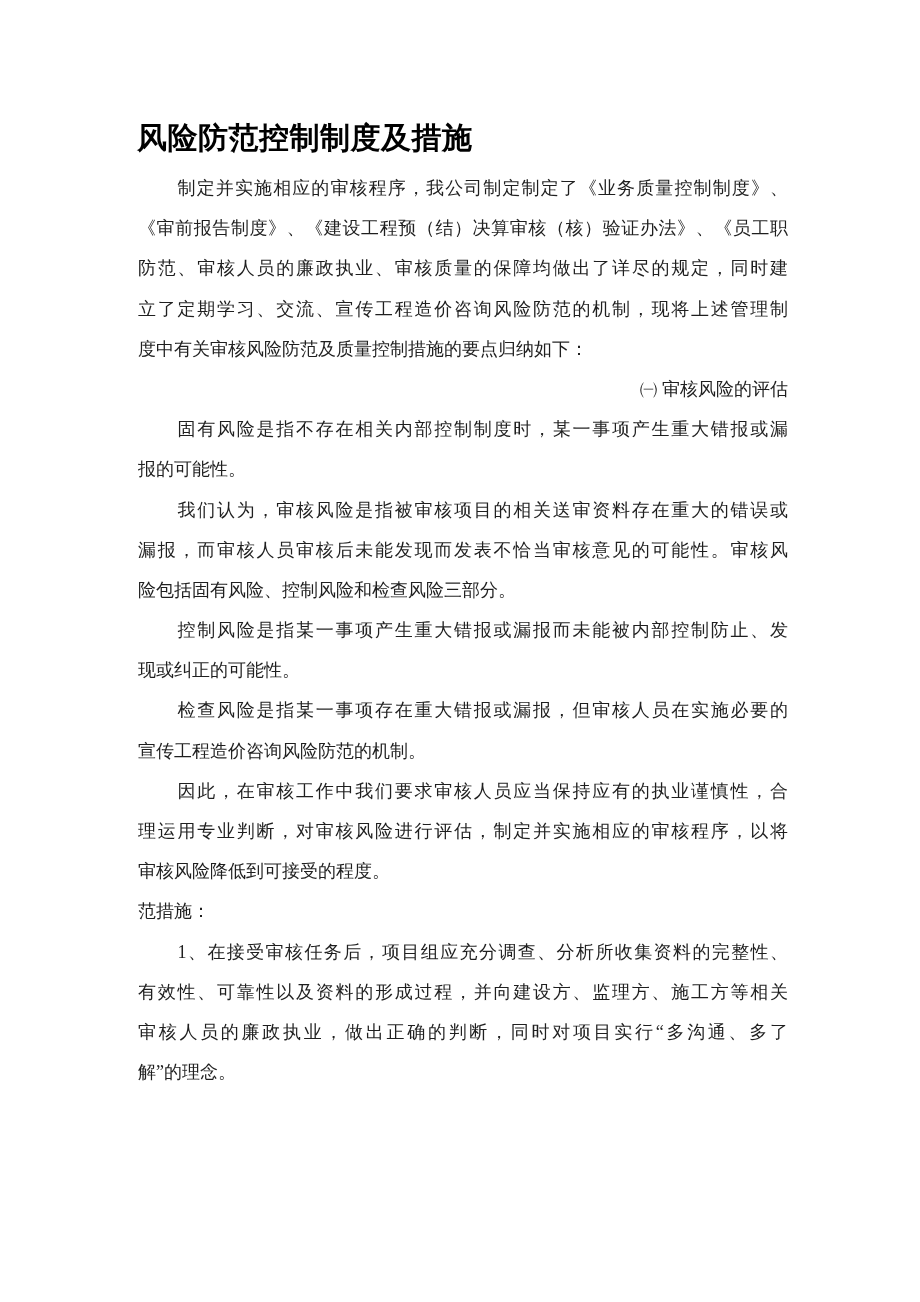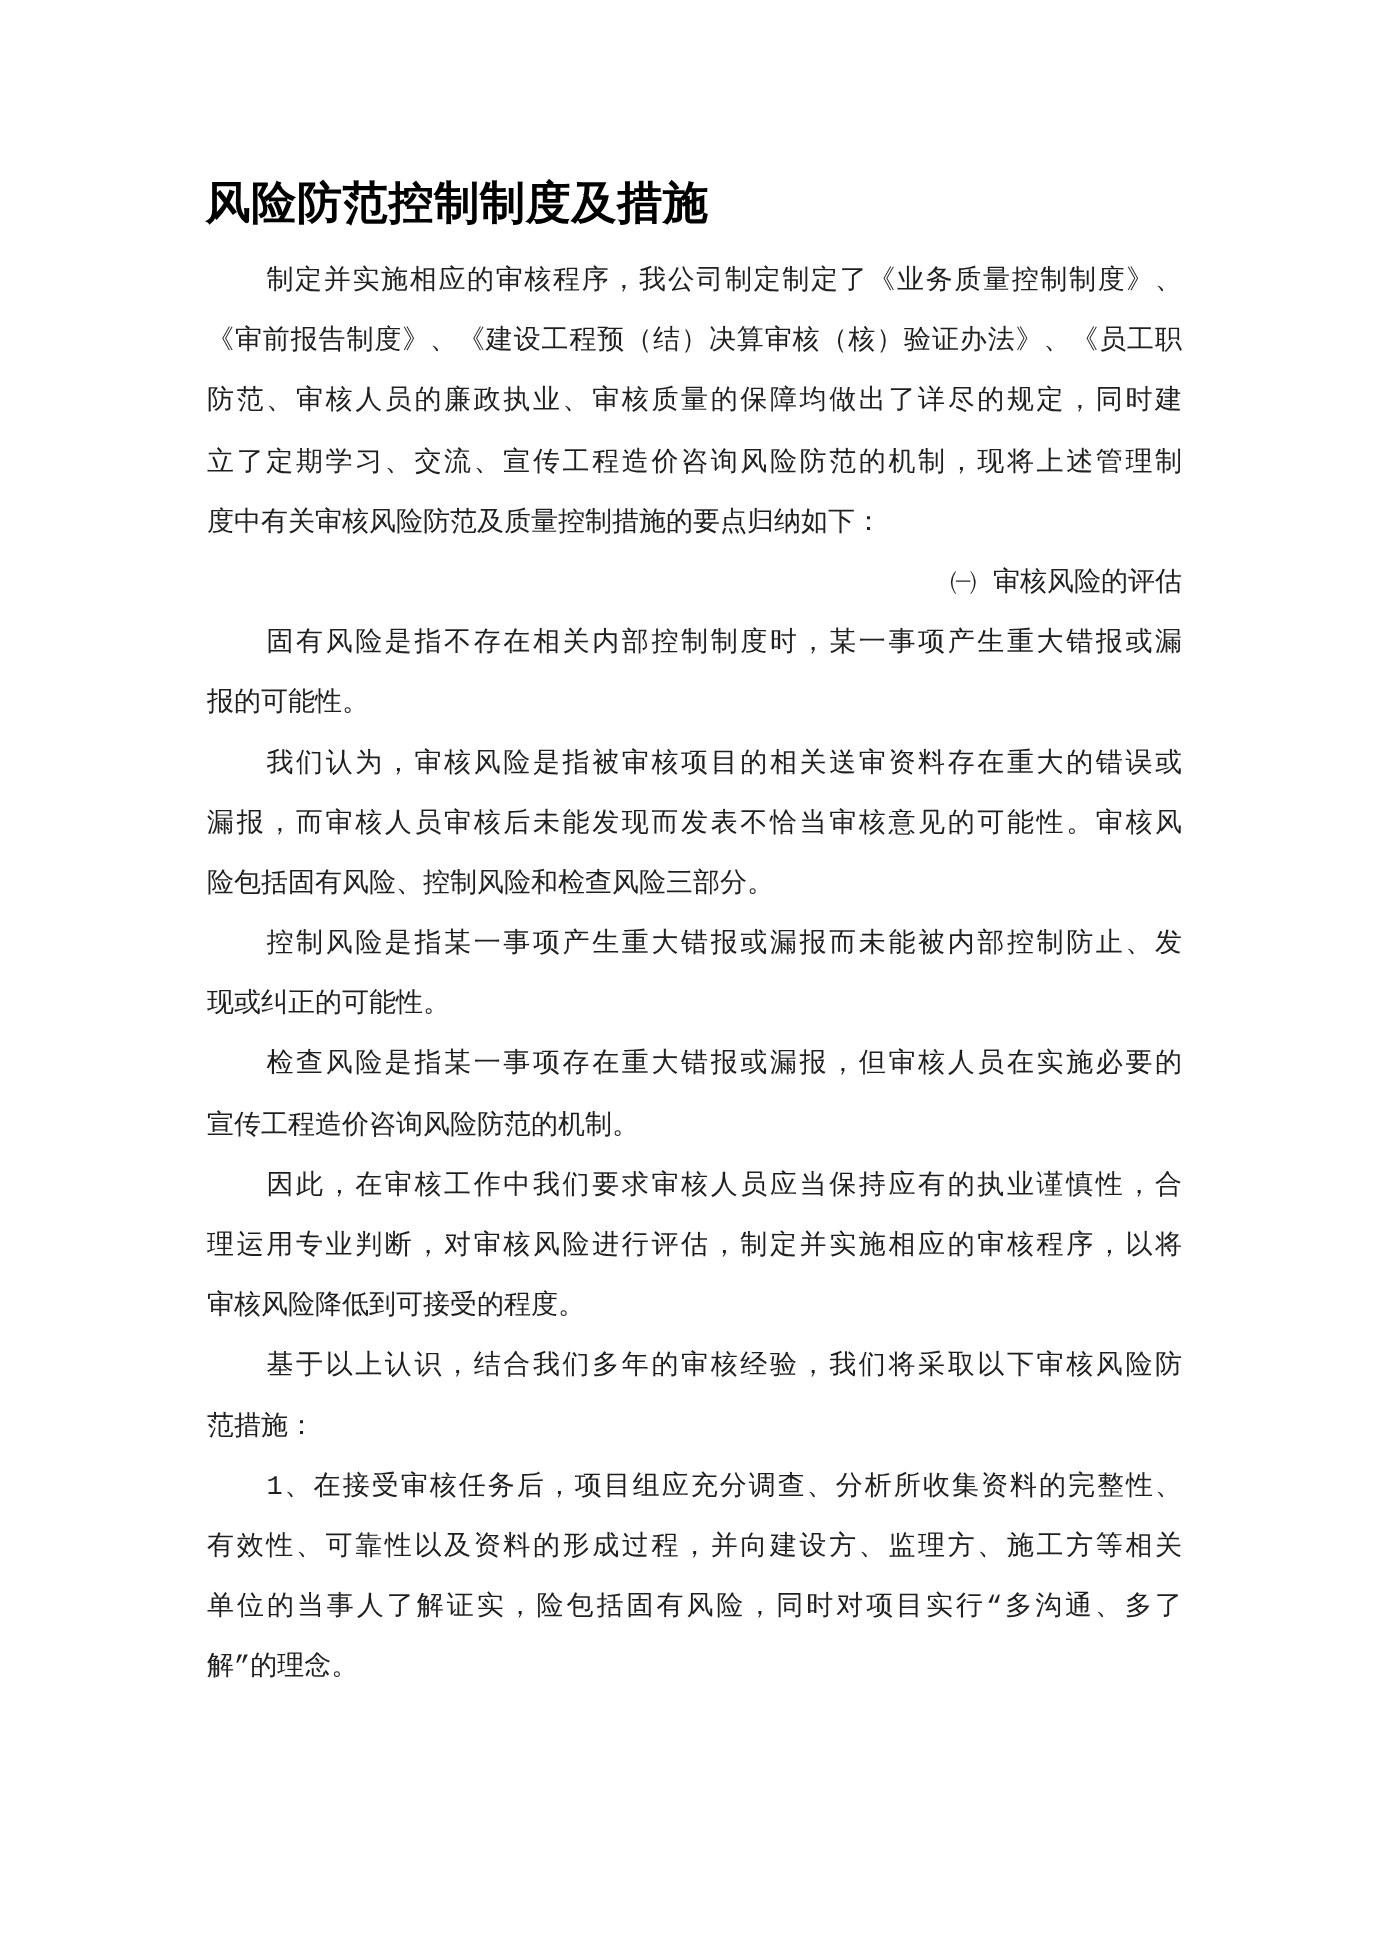--- a/index.html
+++ b/index.html
@@ -6,21 +6,20 @@
   body {
     width: 920px; height: 1302px;
     background: #ffffff;
     font-family: "Liberation Serif", "DejaVu Serif", serif;
   }
   .page {
     position: relative;
     width: 912px; height: 1302px;
     background: #ffffff;
     overflow: hidden;
-    font-family: Liberation Mono, monospace;
   }
   .doc-title {
     position: absolute;
     left: 137px; top: 116px;
     margin: 0;
     font-size: 30px;
     line-height: 44px;
     font-weight: 700;
     color: #000000;
     letter-spacing: 0.5px;
@@ -77,23 +76,22 @@
       <div class="para body">
         <div class="line start">检查风险是指某一事项存在重大错报或漏报，但审核人员在实施必要的</div>
         <div class="line end">宣传工程造价咨询风险防范的机制。</div>
       </div>
       <div class="para body">
         <div class="line start">因此，在审核工作中我们要求审核人员应当保持应有的执业谨慎性，合</div>
         <div class="line">理运用专业判断，对审核风险进行评估，制定并实施相应的审核程序，以将</div>
         <div class="line end">审核风险降低到可接受的程度。</div>
       </div>
       <div class="para body">
-        <div class="line start">基于以上认识，结合我们多年的审核经验，我们将采取以下审核风险防</div>
         <div class="line end">范措施：</div>
       </div>
       <div class="para body">
         <div class="line start">1、在接受审核任务后，项目组应充分调查、分析所收集资料的完整性、</div>
         <div class="line">有效性、可靠性以及资料的形成过程，并向建设方、监理方、施工方等相关</div>
-        <div class="line">单位的当事人了解证实，险包括固有风险，同时对项目实行“多沟通、多了</div>
+        <div class="line">审核人员的廉政执业，做出正确的判断，同时对项目实行“多沟通、多了</div>
         <div class="line end">解”的理念。</div>
       </div>
     </div>
 </div>
 
 </body></html>

